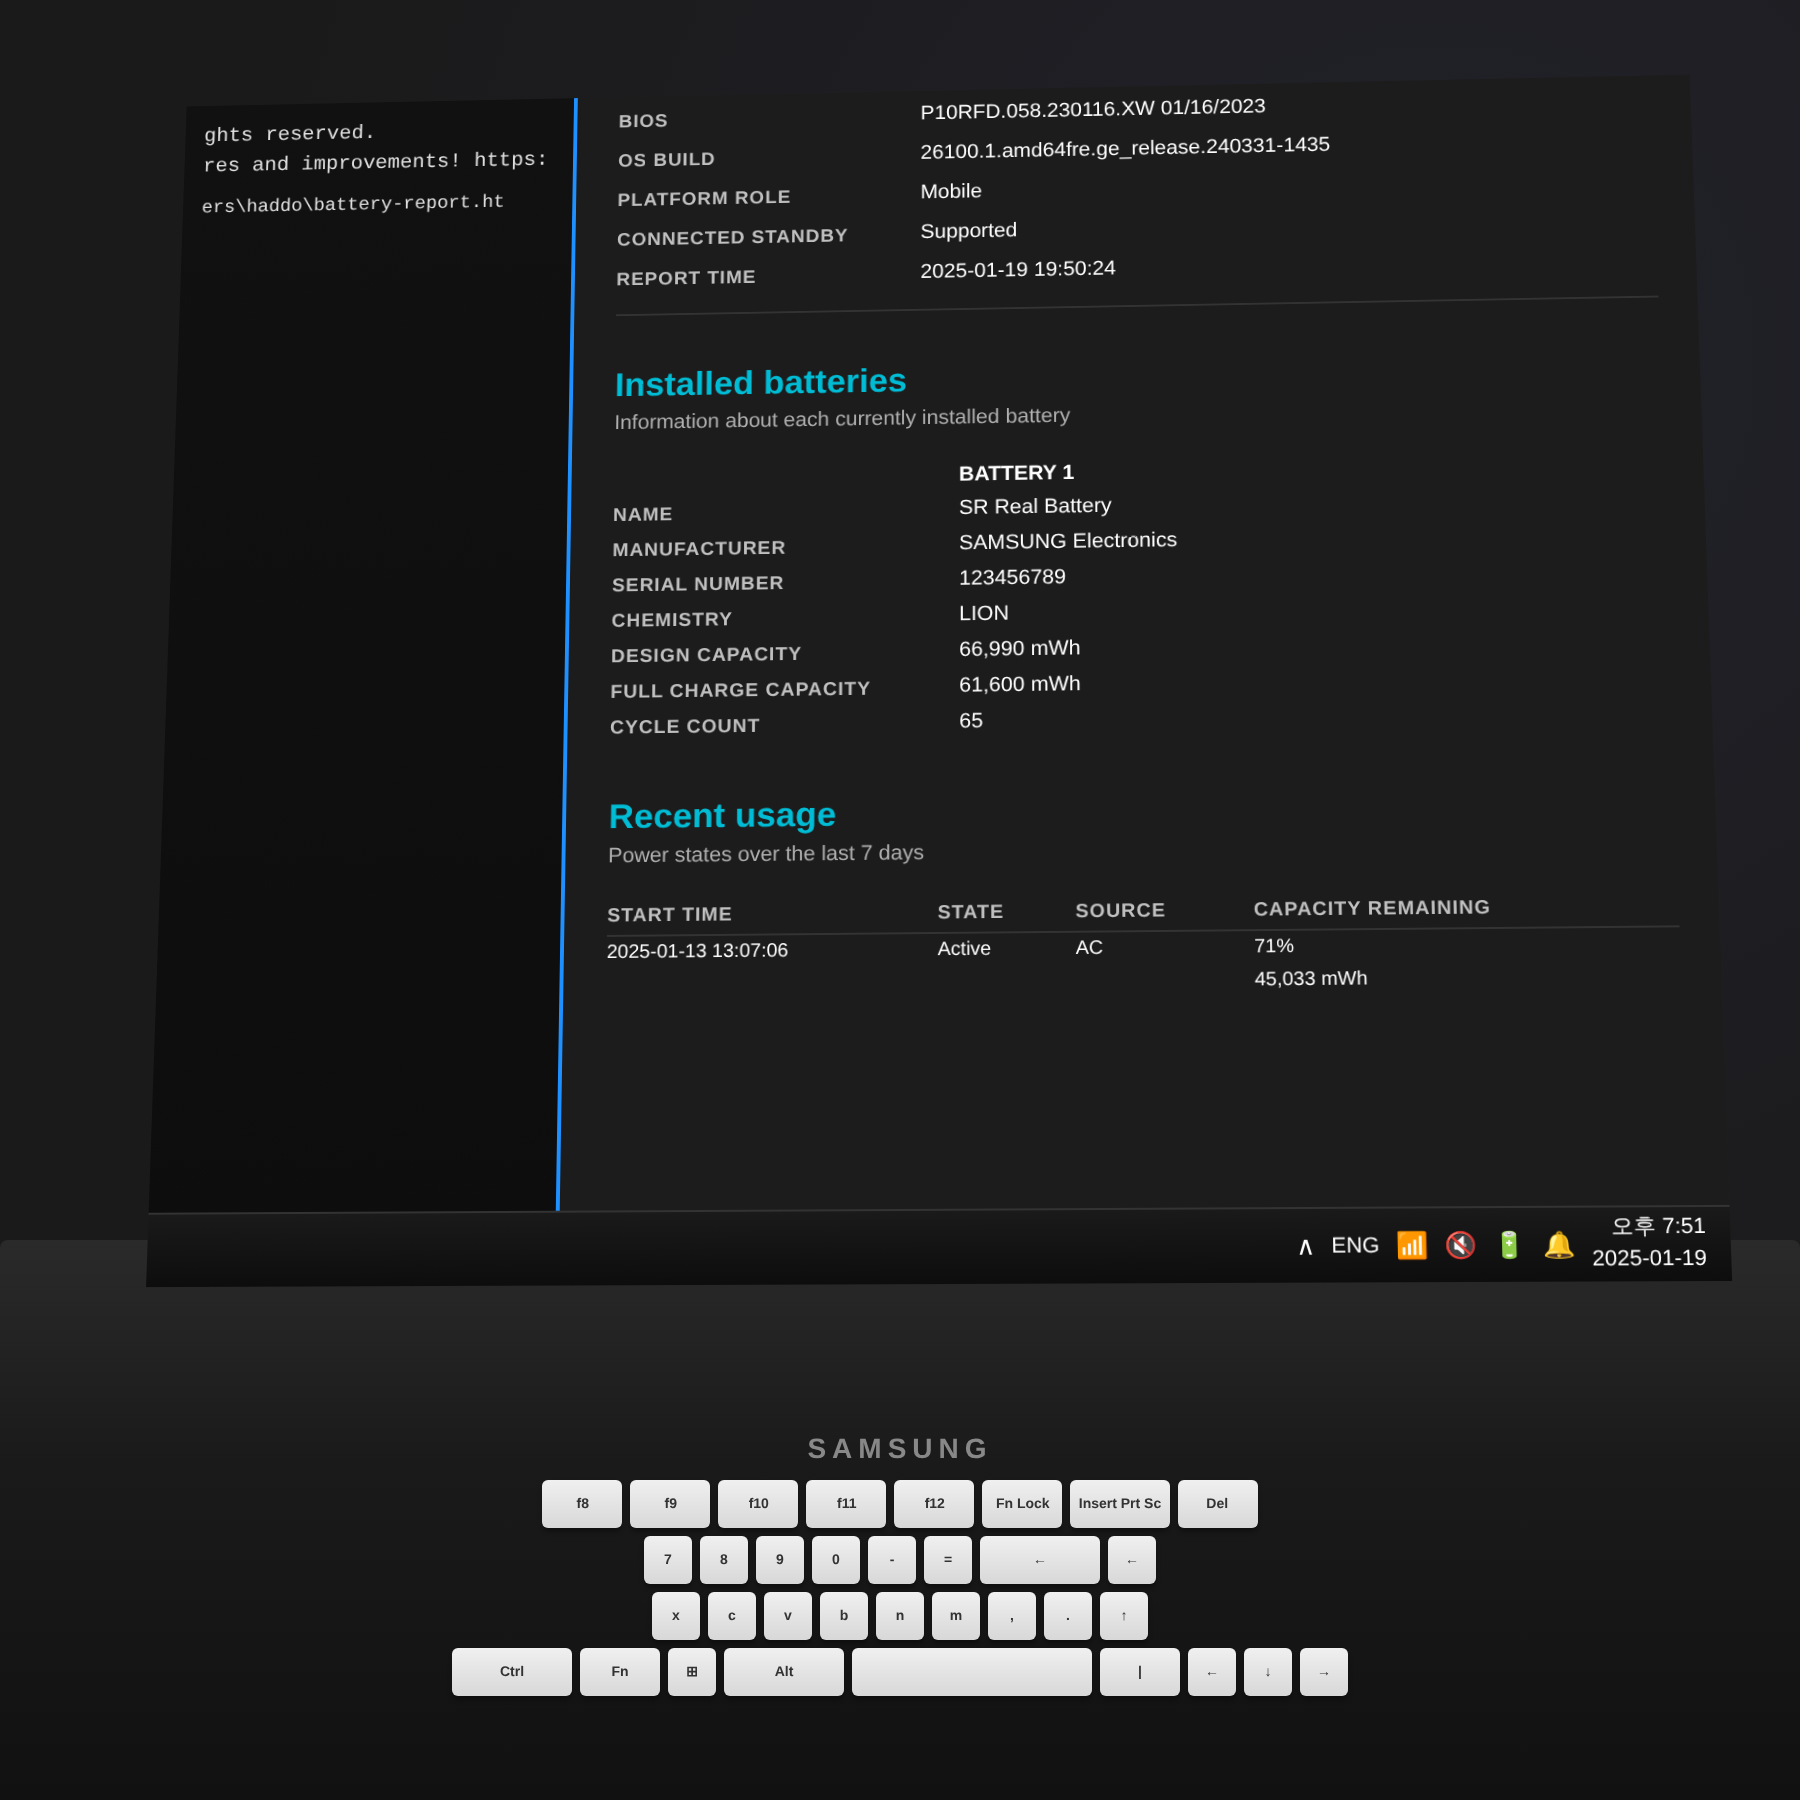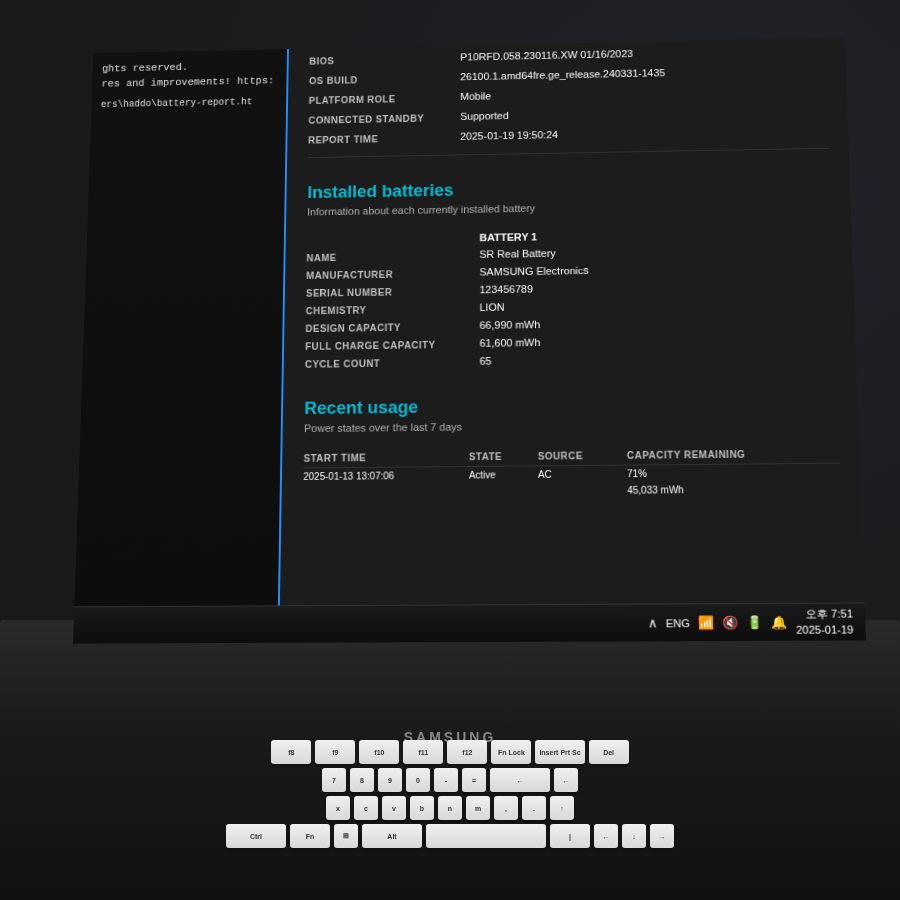--- a/index.html
+++ b/index.html
@@ -211,21 +211,21 @@
     }
 
     .taskbar-icon {
       color: #ffffff;
       font-size: 13px;
     }
 
     
     .samsung-logo {
       position: absolute;
-      bottom: 155px;
+      bottom: 168px;
       left: 50%;
       transform: translateX(-50%);
       color: #888;
       font-size: 14px;
       letter-spacing: 3px;
       font-weight: 600;
     }
 
     
     .keyboard-rows {

